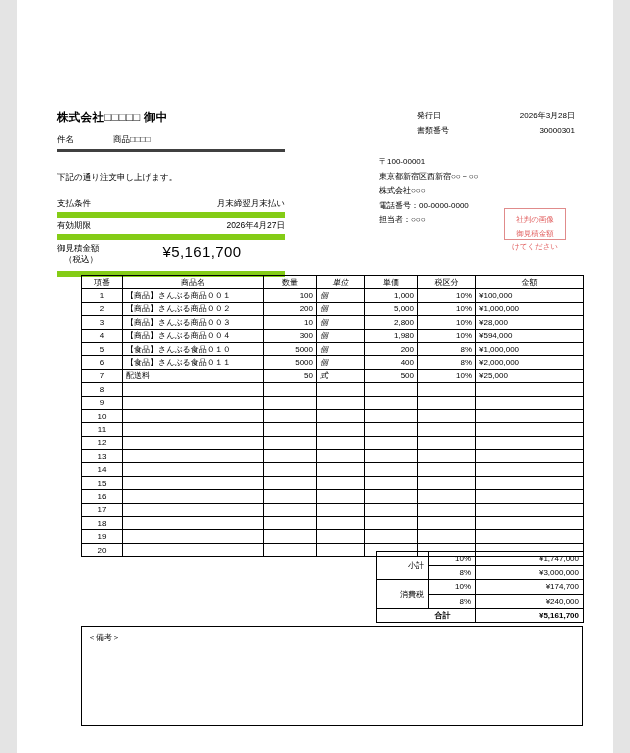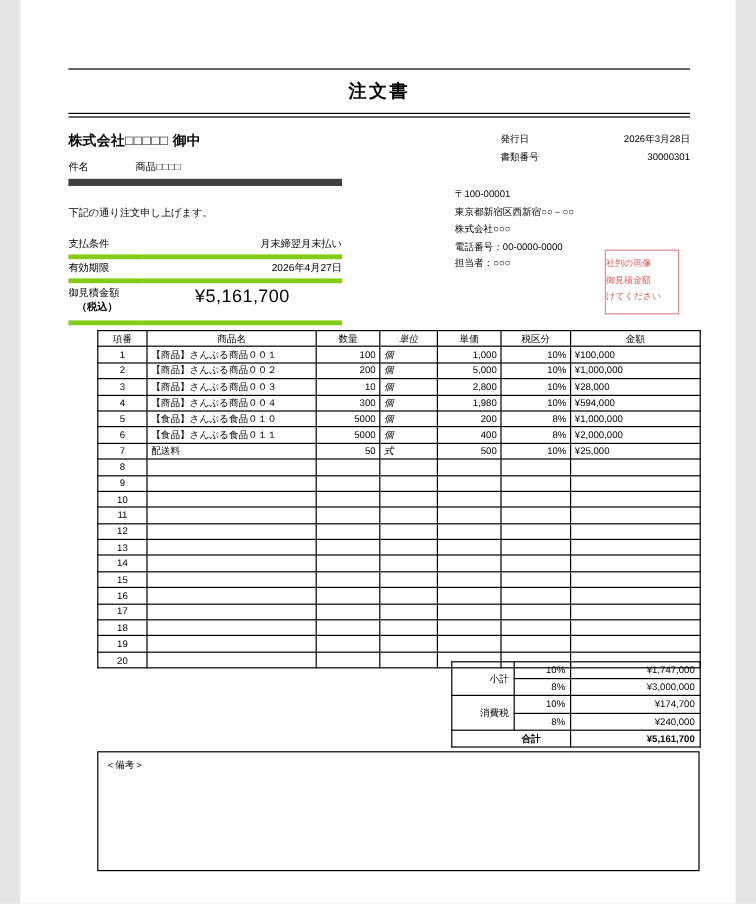--- a/index.html
+++ b/index.html
@@ -56,21 +56,21 @@
     font-size: 11.5px;
     font-weight: bold;
     color: #000;
     letter-spacing: 0.3px;
   }
   .subject-row {
     position: absolute;
     left: 40px;
     top: 134px;
     width: 228px;
-    border-bottom: 6px solid #404040;
+    border-bottom: 3px solid #404040;
     padding-bottom: 3px;
     font-size: 8.5px;
     color: #000;
     display: flex;
   }
   .subject-label { width: 56px; }
   .subject-value { flex: 1; }
 
   .lead-text {
     position: absolute;
@@ -84,29 +84,29 @@
   .terms {
     position: absolute;
     left: 40px;
     top: 196px;
     width: 228px;
     border-collapse: collapse;
     font-size: 8.5px;
     color: #000;
   }
   .terms td {
-    border-bottom: 4px solid #84cc16;
+    border-bottom: 6px solid #84cc16;
     padding: 2px 0 2px 0;
     vertical-align: top;
   }
   .terms td.k { width: 62px; }
   .terms td.v { text-align: right; }
   .terms tr.amount td { padding: 3px 0 5px 0; }
   .terms .amt-label { font-size: 8.5px; line-height: 1.35; }
-  .terms .amt-label .sub { display: block; padding-left: 7px; font-weight: bold; }
+  .terms .amt-label .sub { display: block; padding-left: 7px; }
   .terms .amt-value {
     text-align: center;
     font-size: 15px;
     letter-spacing: 0.4px;
     padding-top: 6px;
   }
 
   
   .meta {
     position: absolute;
@@ -127,26 +127,26 @@
     font-size: 8px;
     line-height: 14.5px;
     color: #000;
   }
 
   .stamp-box {
     position: absolute;
     left: 487px;
     top: 208px;
     width: 62px;
-    height: 54px;
+    height: 32px;
     border: 1px solid #e08b8b;
     color: #e05a5a;
     font-size: 7.5px;
     line-height: 13.5px;
-    text-align: left;
+    text-align: center;
     padding-top: 4px;
     box-sizing: border-box;
   }
 
   
   .items {
     position: absolute;
     left: 64px;
     top: 275px;
     width: 502px;
@@ -210,25 +210,20 @@
     font-size: 8px;
     color: #000;
     padding: 5px 6px;
   }
 </style>
 </head>
 <body>
 
 <div id="page">
 
-  <div class="title-block">
-    <div class="rule-top"></div>
-    <div class="doc-title">注文書</div>
-    <div class="rule-double"></div>
-  </div>
 
   <div class="addressee">株式会社□□□□□ 御中</div>
 
   <div class="subject-row">
     <span class="subject-label">件名</span>
     <span class="subject-value">商品□□□□</span>
   </div>
 
   <div class="lead-text">下記の通り注文申し上げます。</div>
 

